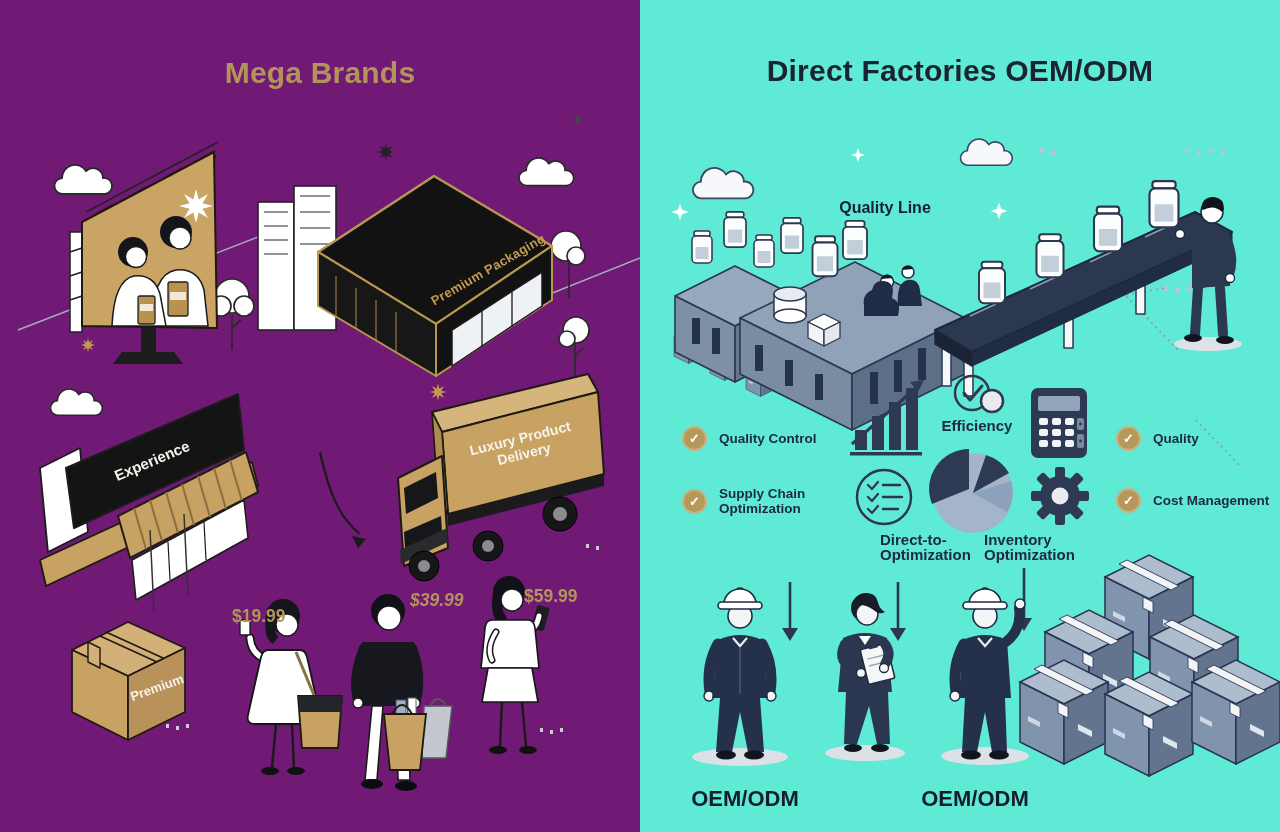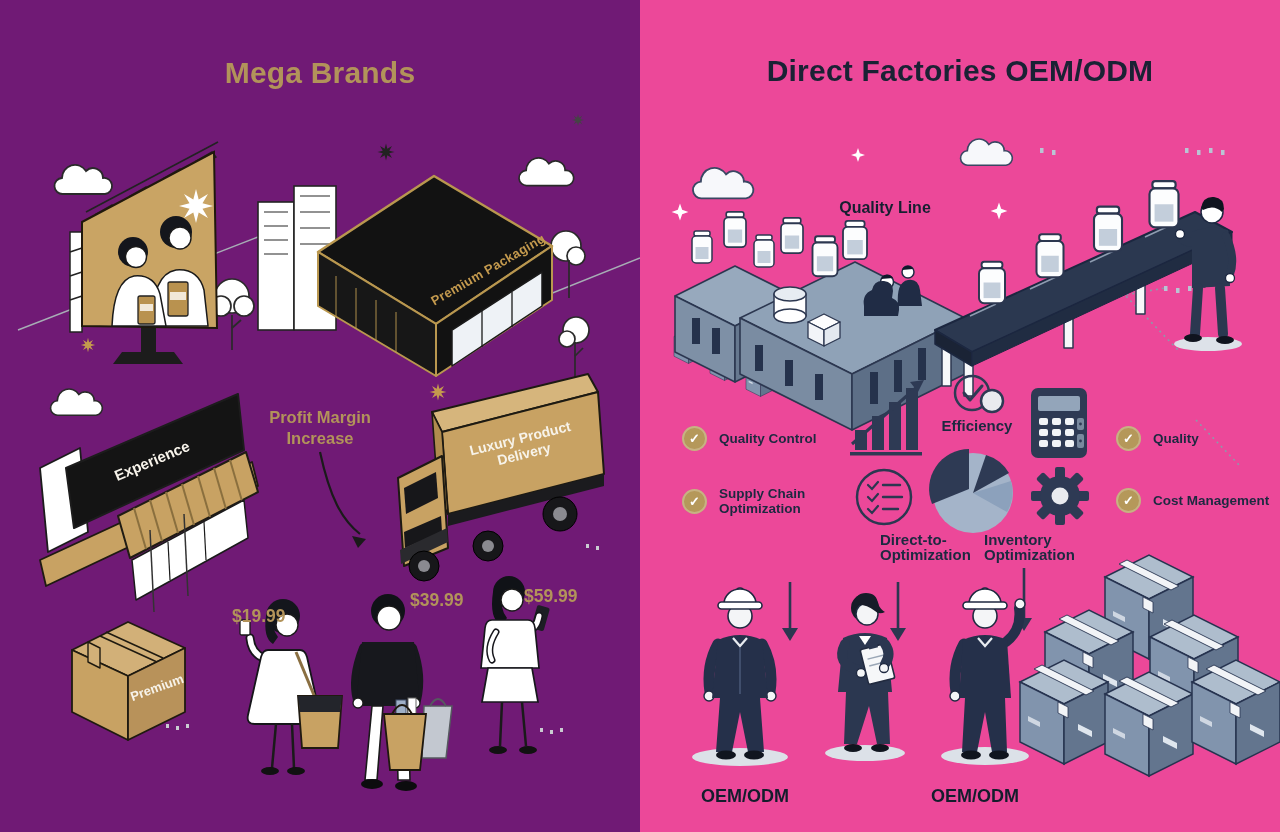--- a/index.html
+++ b/index.html
@@ -1,32 +1,32 @@
 <!DOCTYPE html>
 <html><head>
 <meta charset="utf-8">
 <style>
   html,body{margin:0;padding:0;background:#fff;}
   .stage{position:relative;width:1280px;height:832px;overflow:hidden;
          font-family:"Liberation Sans",sans-serif;}
   .panel{position:absolute;top:0;height:832px;width:640px;}
   #left-panel{left:0;background:#701a75;}
-  #right-panel{left:640px;background:#ec4899;}
+  #right-panel{left:640px;background:#5eead4;}
   .art{position:absolute;inset:0;width:640px;height:832px;}
   .abs{position:absolute;}
   .panel-title{font-weight:800;font-size:30px;text-align:center;letter-spacing:.2px;}
   #left-title{color:#b2935a;left:110px;top:56px;width:420px;}
   #right-title{color:#1a2234;left:60px;top:54px;width:520px;}
   .gold-note{color:#b2935a;font-weight:700;font-size:16.5px;line-height:21px;text-align:center;}
   .price{color:#b2935a;font-weight:800;font-size:17.5px;}
   .rot-sign{font-weight:700;text-align:center;transform-origin:center;}
   .sign-gold{color:#c49a4e;font-size:13px;letter-spacing:.3px;}
   .sign-white{color:#f7f3ea;}
   .rlabel{color:#1d2940;font-weight:600;font-size:13.5px;line-height:15px;}
-  .big-label{color:#141d2c;font-weight:800;font-size:18px;text-align:center;}
+  .big-label{color:#141d2c;font-weight:800;font-size:22px;text-align:center;}
   .check-row{display:flex;align-items:center;gap:12px;}
   .check-circle{width:25px;height:25px;border-radius:50%;background:#b5985a;color:#fff;
     font-size:13px;font-weight:800;line-height:25px;text-align:center;flex:0 0 25px;
     box-shadow:inset 0 0 0 2px rgba(255,255,255,.25);}
   .cap{color:#1d2940;font-weight:600;font-size:15px;line-height:14.5px;}
   .center{text-align:center;}
 </style>
 </head>
 <body>
 
@@ -256,36 +256,32 @@
           <rect x="560" y="728" width="3" height="4"></rect>
         <rect x="586" y="544" width="3" height="4"></rect>
           <rect x="596" y="546" width="3" height="4"></rect>
       </g>
     </svg>
 
     <div class="abs panel-title" id="left-title">Mega Brands</div>
 
     <div class="abs rot-sign sign-gold" style="left:398px;top:262px;width:180px;transform:rotate(-30deg);">Premium Packaging</div>
 
-    <div class="abs gold-note" style="left:238px;top:407px;width:164px;">
-      <span style="display:block">Profit Margin</span>
-      <span style="display:block">Increase</span>
-    </div>
 
     <div class="abs rot-sign sign-white" style="left:442px;top:430px;width:160px;font-size:14px;line-height:16px;transform:rotate(-14deg);">
       <span style="display:block">Luxury Product</span>
       <span style="display:block">Delivery</span>
     </div>
 
     <div class="abs rot-sign sign-white" style="left:77px;top:452px;width:150px;font-size:15px;transform:rotate(-23deg);">Experience</div>
 
     <div class="abs rot-sign sign-white" style="left:107px;top:680px;width:100px;font-size:13px;transform:rotate(-20deg);">Premium</div>
 
     <div class="abs price" style="left:196px;top:606px;margin-left:36px;">$19.99</div>
-    <div class="abs price" style="left:410px;top:590px;">$39.99</div>
+    <div class="abs price" style="left:410px;top:590px;font-style:italic;">$39.99</div>
     <div class="abs price" style="left:524px;top:586px;">$59.99</div>
   </div>
 
   <div class="panel" id="right-panel">
 
     <svg class="art" viewBox="0 0 640 832">
       <defs>
         <g id="jar">
           <rect x="-8" y="-31" width="16" height="5" rx="2" fill="#fff" stroke="#2c3750" stroke-width="1.5"></rect>
           <rect x="-10" y="-26" width="20" height="27" rx="4" fill="#fcfdfe" stroke="#2c3750" stroke-width="1.5"></rect>

